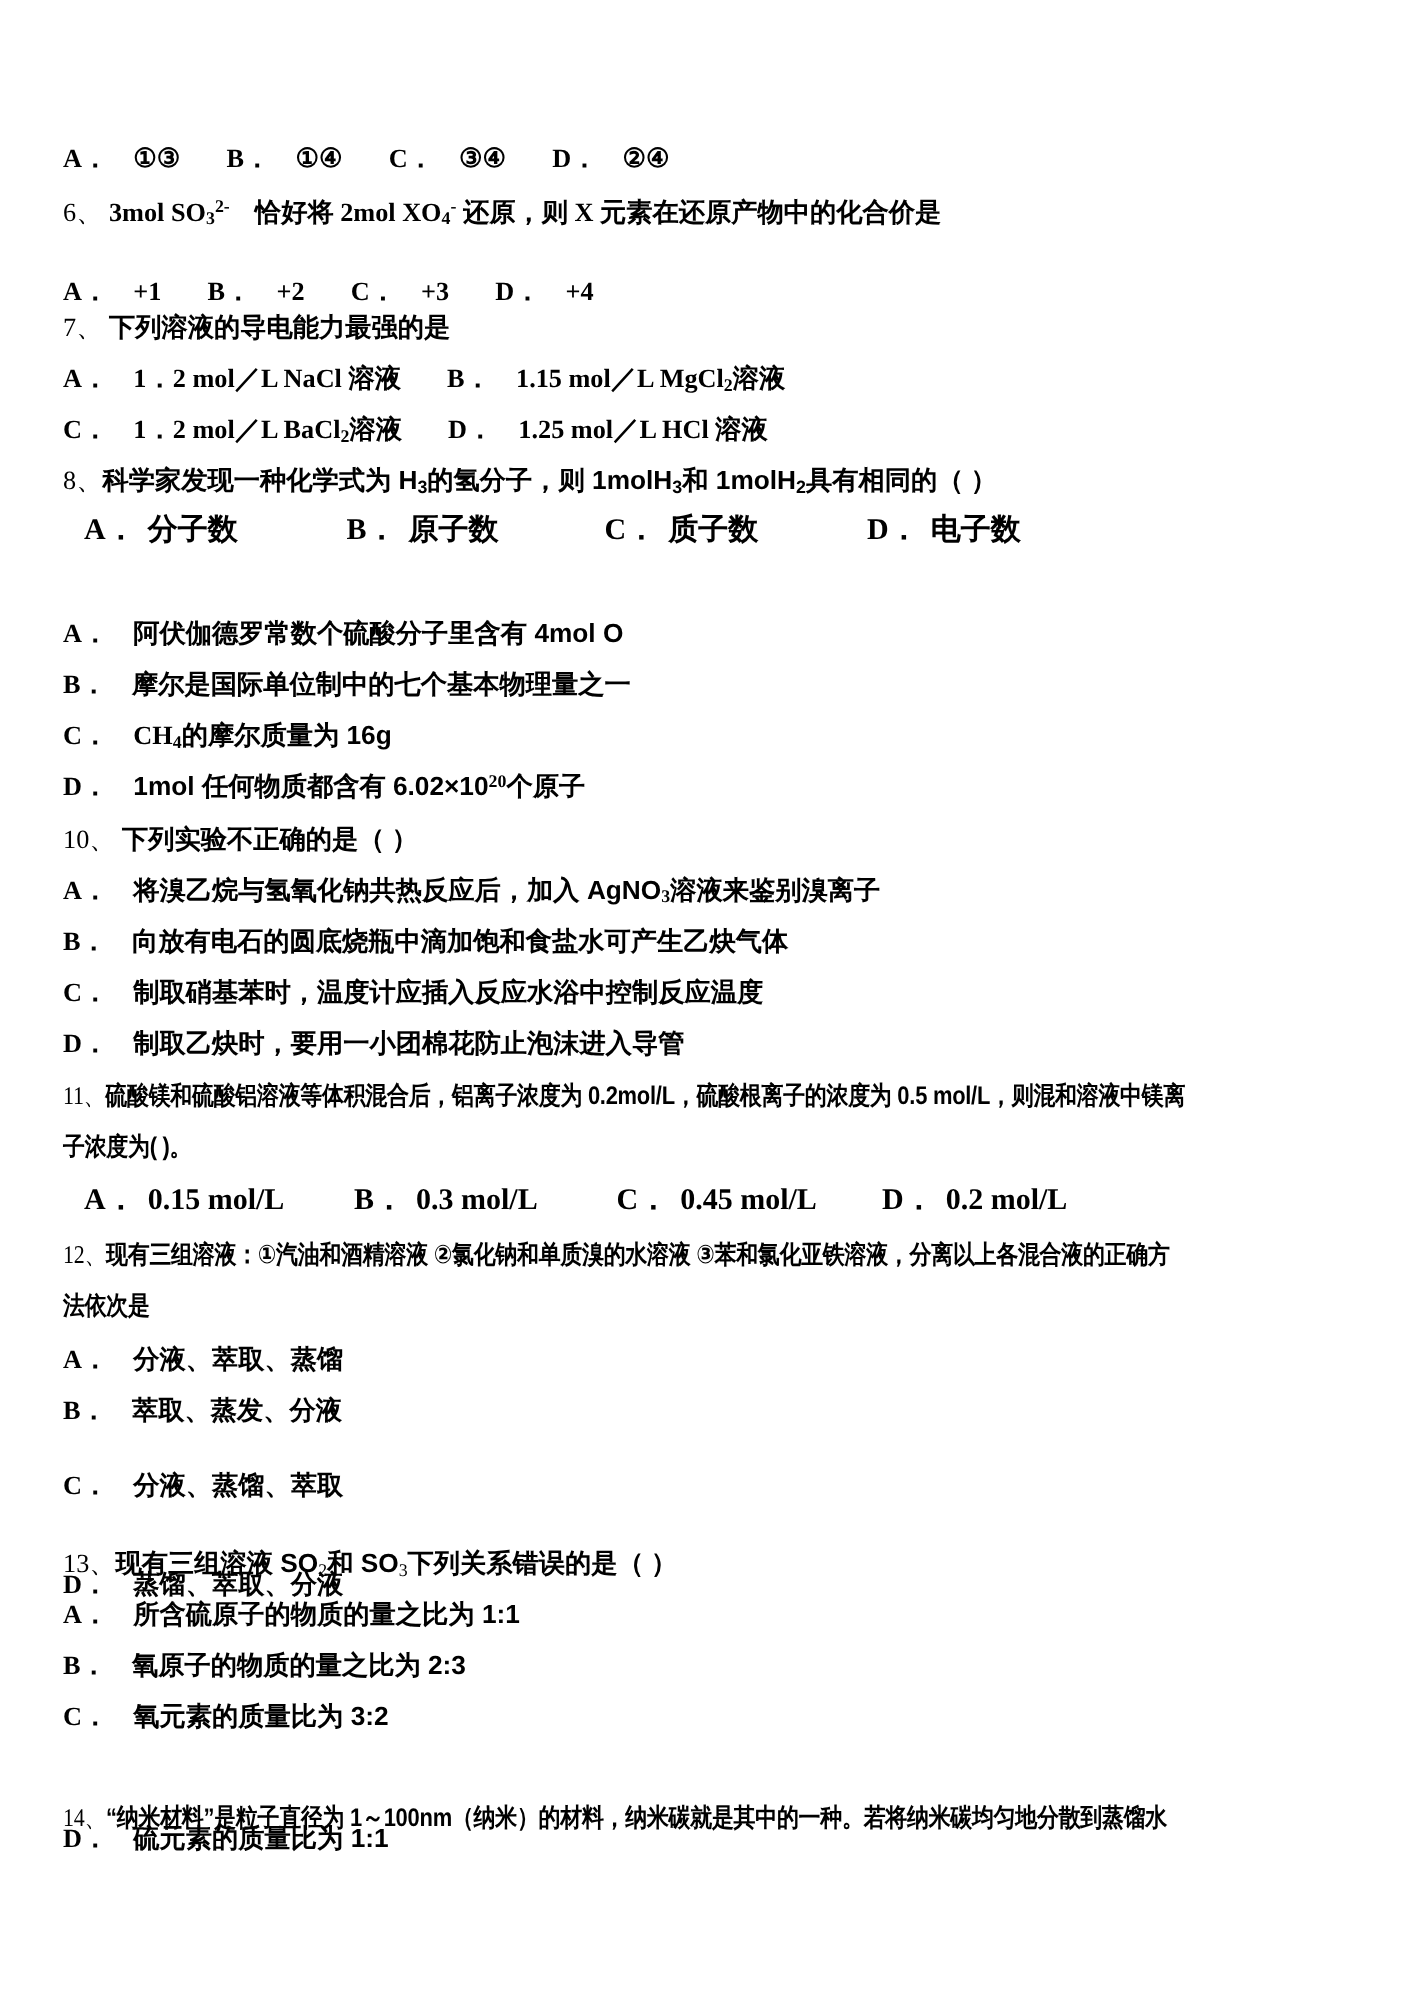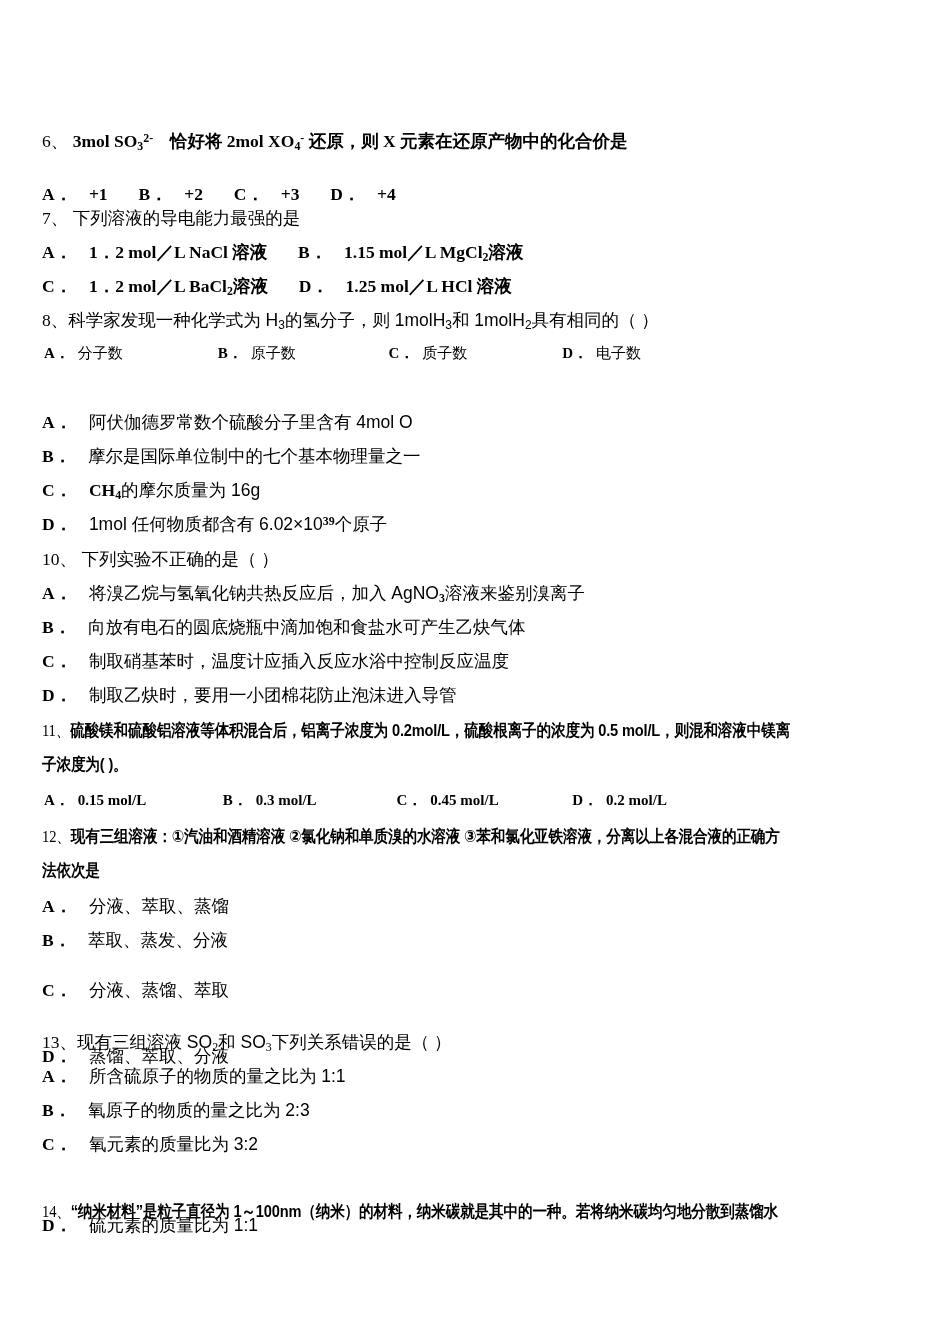--- a/index.html
+++ b/index.html
@@ -41,33 +41,33 @@
   .opt-label {
     font-weight: bold;
     font-family: "Liberation Serif", "DejaVu Serif", serif;
   }
   .opt-row {
     font-weight: bold;
   }
   
   .opts4 {
     position: absolute;
-    left: 44px;
+    left: 56px;
     width: 880px;
-    font-size: 15px;
+    font-size: 20px;
     line-height: 20px;
     font-weight: bold;
     white-space: nowrap;
   }
   .opts4 > span.oi {
     display: inline-block;
   }
   .cn {
     font-family: "Liberation Sans", "DejaVu Sans", sans-serif;
-    font-weight: normal;
+    font-weight: bold;
   }
   
   .narrow {
     font-family: "Liberation Sans", "DejaVu Sans", sans-serif;
     font-weight: bold;
     transform: scaleX(0.86);
     transform-origin: left center;
     font-size: 17px;
     letter-spacing: -0.2px;
   }
@@ -89,20 +89,37 @@
   .sp22 { display:inline-block; width:22px; }
   .serif-sub {
     font-family: "Liberation Serif", "DejaVu Serif", serif;
   }
 </style>
 </head>
 <body>
 
 <div class="page">
 
+  <div class="row opt-row" style="top:95px;">
+    <span class="opt-label">A．</span>
+    <span class="sp8"></span>
+    <span>①③</span>
+    <span class="sp22"></span>
+    <span class="opt-label">B．</span>
+    <span class="sp8"></span>
+    <span>①④</span>
+    <span class="sp22"></span>
+    <span class="opt-label">C．</span>
+    <span class="sp8"></span>
+    <span>③④</span>
+    <span class="sp22"></span>
+    <span class="opt-label">D．</span>
+    <span class="sp8"></span>
+    <span>②④</span>
+  </div>
 
   <div class="row qline" style="top:131px;">
     <span class="qnum">6、</span>
     <span>3mol SO</span><sub>3</sub><sup>2</sup><sup>-</sup>
     <span class="sp8"></span>
     <span>恰好将 2mol XO</span><sub>4</sub><sup>-</sup>
     <span>还原，则 X 元素在还原产物中的化合价是</span>
   </div>
 
   <div class="row opt-row" style="top:184px;">
@@ -182,21 +199,21 @@
 
   <div class="row opt-row" style="top:480px;">
     <span class="opt-label">C．</span>
     <span class="sp8"></span>
     <span>CH</span><sub>4</sub><span class="cn">的摩尔质量为 16g</span>
   </div>
 
   <div class="row opt-row" style="top:514px;">
     <span class="opt-label">D．</span>
     <span class="sp8"></span>
-    <span class="cn">1mol 任何物质都含有 6.02×10</span><sup>39</sup><span class="cn">个原子</span>
+    <span class="cn">1mol 任何物质都含有 6.02×10</span><sup>20</sup><span class="cn">个原子</span>
   </div>
 
   <div class="row" style="top:549px;">
     <span class="qnum">10、</span>
     <span class="cn">下列实验不正确的是（  ）</span>
   </div>
 
   <div class="row opt-row" style="top:583px;">
     <span class="opt-label">A．</span>
     <span class="sp8"></span>

